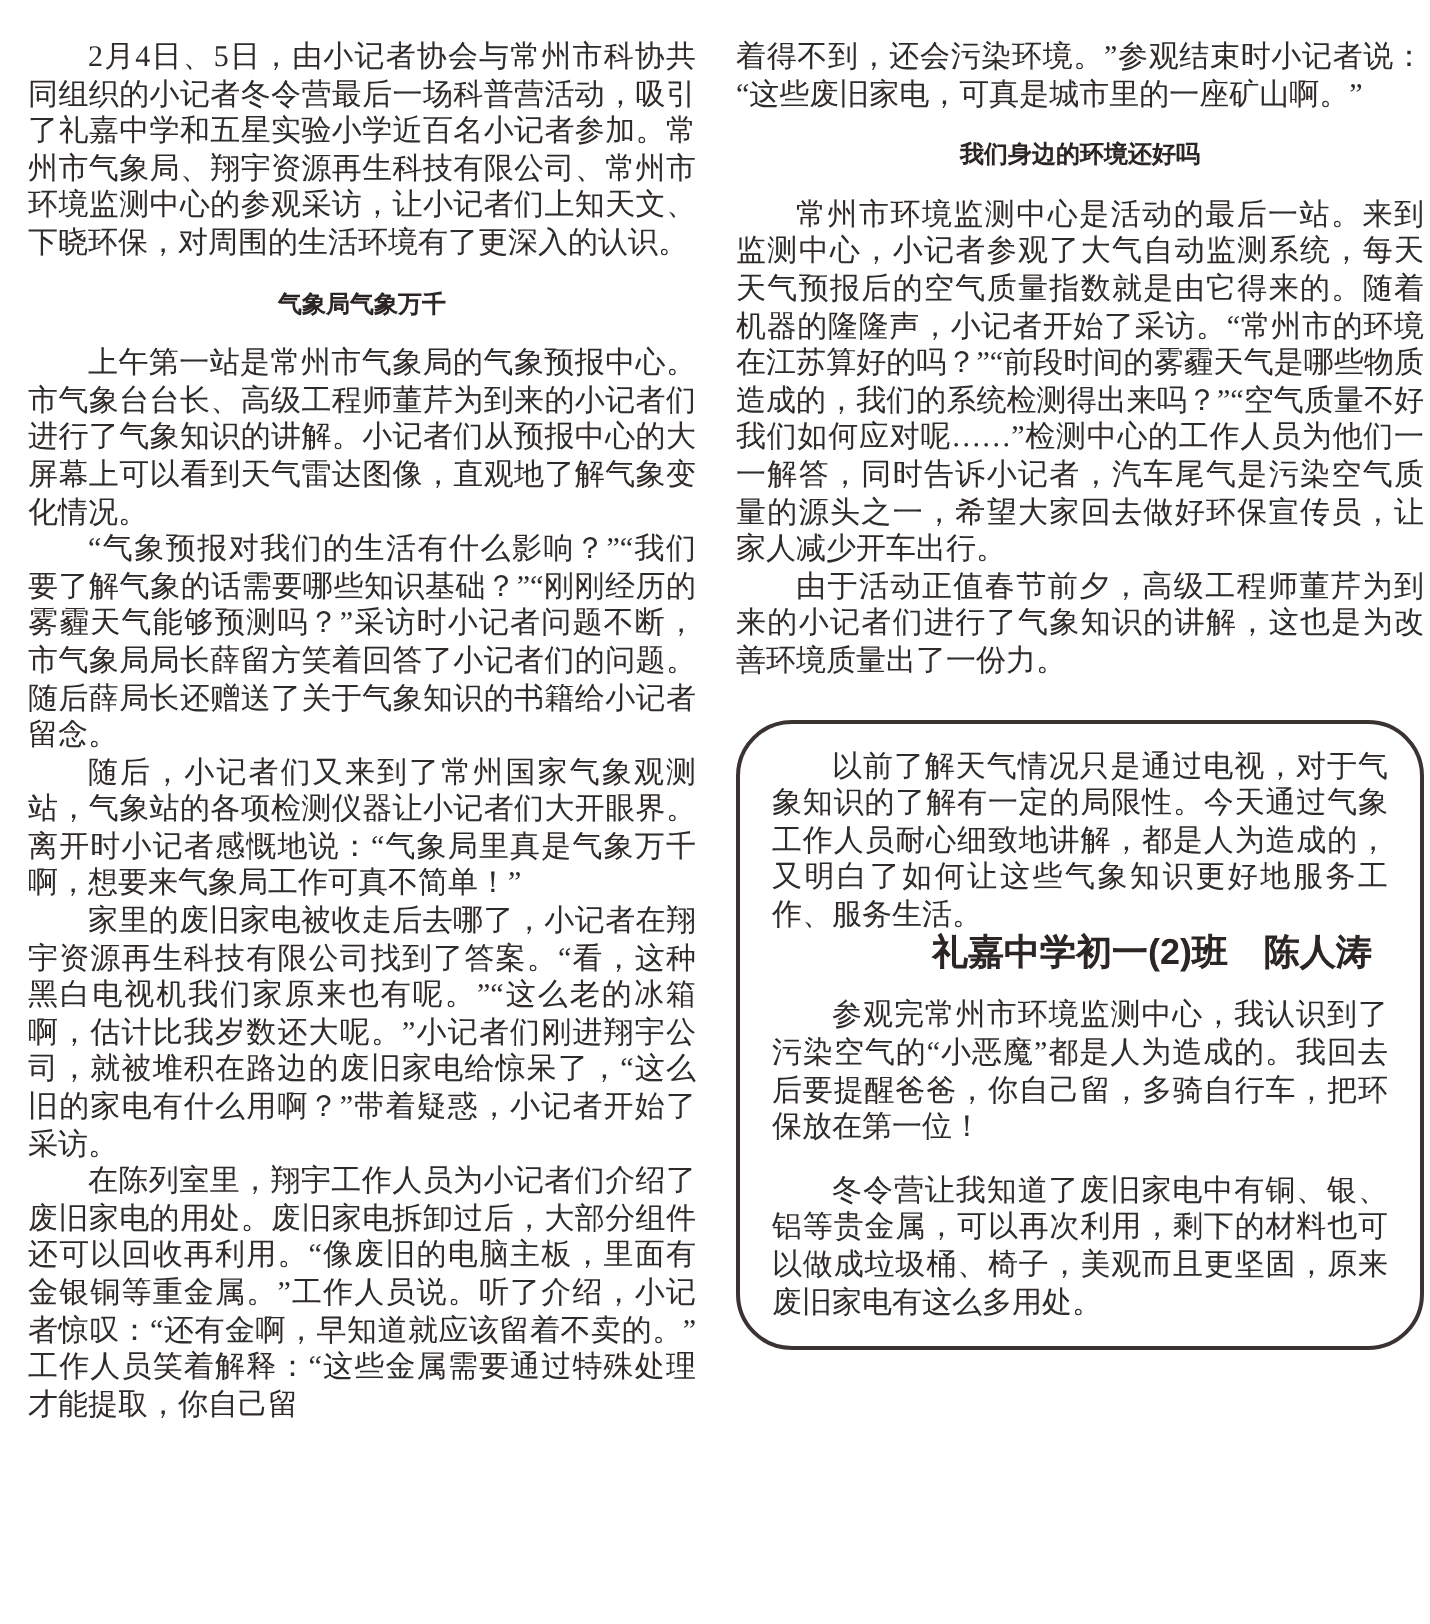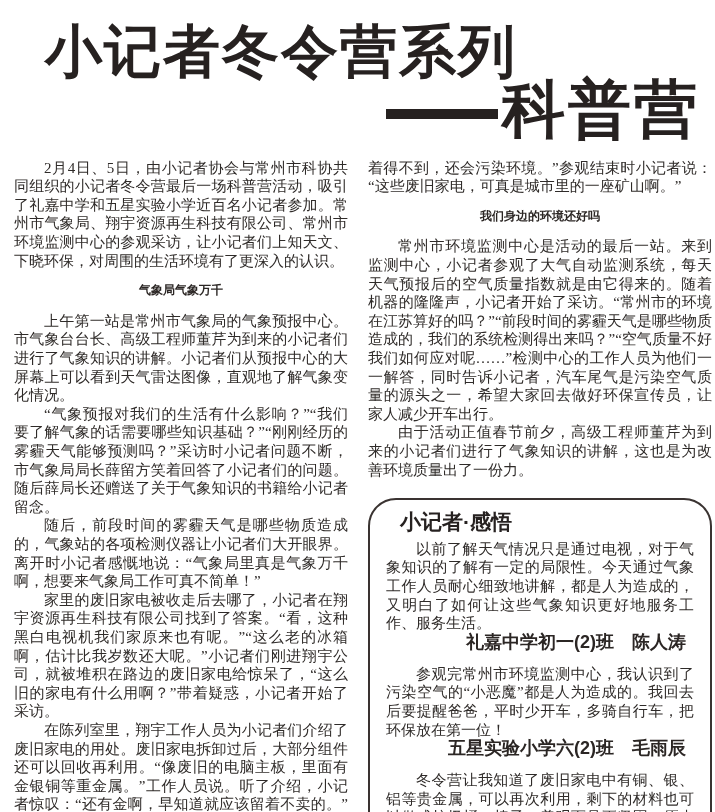--- a/index.html
+++ b/index.html
@@ -103,63 +103,54 @@
     text-align: right;
     padding-right: 8px;
     color: #2b2624;
   }
 </style>
 </head>
 <body>
 
 <div class="page">
 
-  <header class="headline">
-    <div class="line1">小记者冬令营系列</div>
-    <div class="line2">
-      <span class="dash-bar"></span>
-      <span class="subtitle-text">科普营</span>
-    </div>
-  </header>
 
   <div class="columns">
 
     <div class="col left">
       <p>2月4日、5日，由小记者协会与常州市科协共同组织的小记者冬令营最后一场科普营活动，吸引了礼嘉中学和五星实验小学近百名小记者参加。常州市气象局、翔宇资源再生科技有限公司、常州市环境监测中心的参观采访，让小记者们上知天文、下晓环保，对周围的生活环境有了更深入的认识。</p>
 
       <h3 class="section-heading">气象局气象万千</h3>
 
       <p>上午第一站是常州市气象局的气象预报中心。市气象台台长、高级工程师董芹为到来的小记者们进行了气象知识的讲解。小记者们从预报中心的大屏幕上可以看到天气雷达图像，直观地了解气象变化情况。</p>
       <p>“气象预报对我们的生活有什么影响？”“我们要了解气象的话需要哪些知识基础？”“刚刚经历的雾霾天气能够预测吗？”采访时小记者问题不断，市气象局局长薛留方笑着回答了小记者们的问题。随后薛局长还赠送了关于气象知识的书籍给小记者留念。</p>
-      <p>随后，前段时间的雾霾天气是哪些物质造成的，气象站的各项检测仪器让小记者们大开眼界。离开时小记者感慨地说：“气象局里真是气象万千啊，想要来气象局工作可真不简单！”</p>
+      <p>随后，小记者们又来到了常州国家气象观测站，气象站的各项检测仪器让小记者们大开眼界。离开时小记者感慨地说：“气象局里真是气象万千啊，想要来气象局工作可真不简单！”</p>
 
 
       <p>家里的废旧家电被收走后去哪了，小记者在翔宇资源再生科技有限公司找到了答案。“看，这种黑白电视机我们家原来也有呢。”“这么老的冰箱啊，估计比我岁数还大呢。”小记者们刚进翔宇公司，就被堆积在路边的废旧家电给惊呆了，“这么旧的家电有什么用啊？”带着疑惑，小记者开始了采访。</p>
       <p>在陈列室里，翔宇工作人员为小记者们介绍了废旧家电的用处。废旧家电拆卸过后，大部分组件还可以回收再利用。“像废旧的电脑主板，里面有金银铜等重金属。”工作人员说。听了介绍，小记者惊叹：“还有金啊，早知道就应该留着不卖的。”工作人员笑着解释：“这些金属需要通过特殊处理才能提取，你自己留</p>
     </div>
 
     <div class="col right">
       <p class="no-indent">着得不到，还会污染环境。”参观结束时小记者说：“这些废旧家电，可真是城市里的一座矿山啊。”</p>
 
       <h3 class="section-heading">我们身边的环境还好吗</h3>
 
       <p>常州市环境监测中心是活动的最后一站。来到监测中心，小记者参观了大气自动监测系统，每天天气预报后的空气质量指数就是由它得来的。随着机器的隆隆声，小记者开始了采访。“常州市的环境在江苏算好的吗？”“前段时间的雾霾天气是哪些物质造成的，我们的系统检测得出来吗？”“空气质量不好我们如何应对呢……”检测中心的工作人员为他们一一解答，同时告诉小记者，汽车尾气是污染空气质量的源头之一，希望大家回去做好环保宣传员，让家人减少开车出行。</p>
       <p>由于活动正值春节前夕，高级工程师董芹为到来的小记者们进行了气象知识的讲解，这也是为改善环境质量出了一份力。</p>
 
       <div class="reflections-box">
-        <div class="box-title">小记者·感悟</div>
 
         <div class="reflection-entry">
           <p class="entry-text">以前了解天气情况只是通过电视，对于气象知识的了解有一定的局限性。今天通过气象工作人员耐心细致地讲解，都是人为造成的，又明白了如何让这些气象知识更好地服务工作、服务生活。</p>
           <p class="entry-attribution">礼嘉中学初一(2)班　陈人涛</p>
         </div>
 
         <div class="reflection-entry">
-          <p class="entry-text">参观完常州市环境监测中心，我认识到了污染空气的“小恶魔”都是人为造成的。我回去后要提醒爸爸，平时少开车，多骑自行车，把环保放在第一位！</p>
-          <p class="entry-attribution">五星实验小学六(2)班　毛雨辰</p>
+          <p class="entry-text">参观完常州市环境监测中心，我认识到了污染空气的“小恶魔”都是人为造成的。我回去后要提醒爸爸，你自己留，多骑自行车，把环保放在第一位！</p>
         </div>
 
         <div class="reflection-entry">
           <p class="entry-text">冬令营让我知道了废旧家电中有铜、银、铝等贵金属，可以再次利用，剩下的材料也可以做成垃圾桶、椅子，美观而且更坚固，原来废旧家电有这么多用处。</p>
 
         </div>
       </div>
     </div>
 
   </div>

